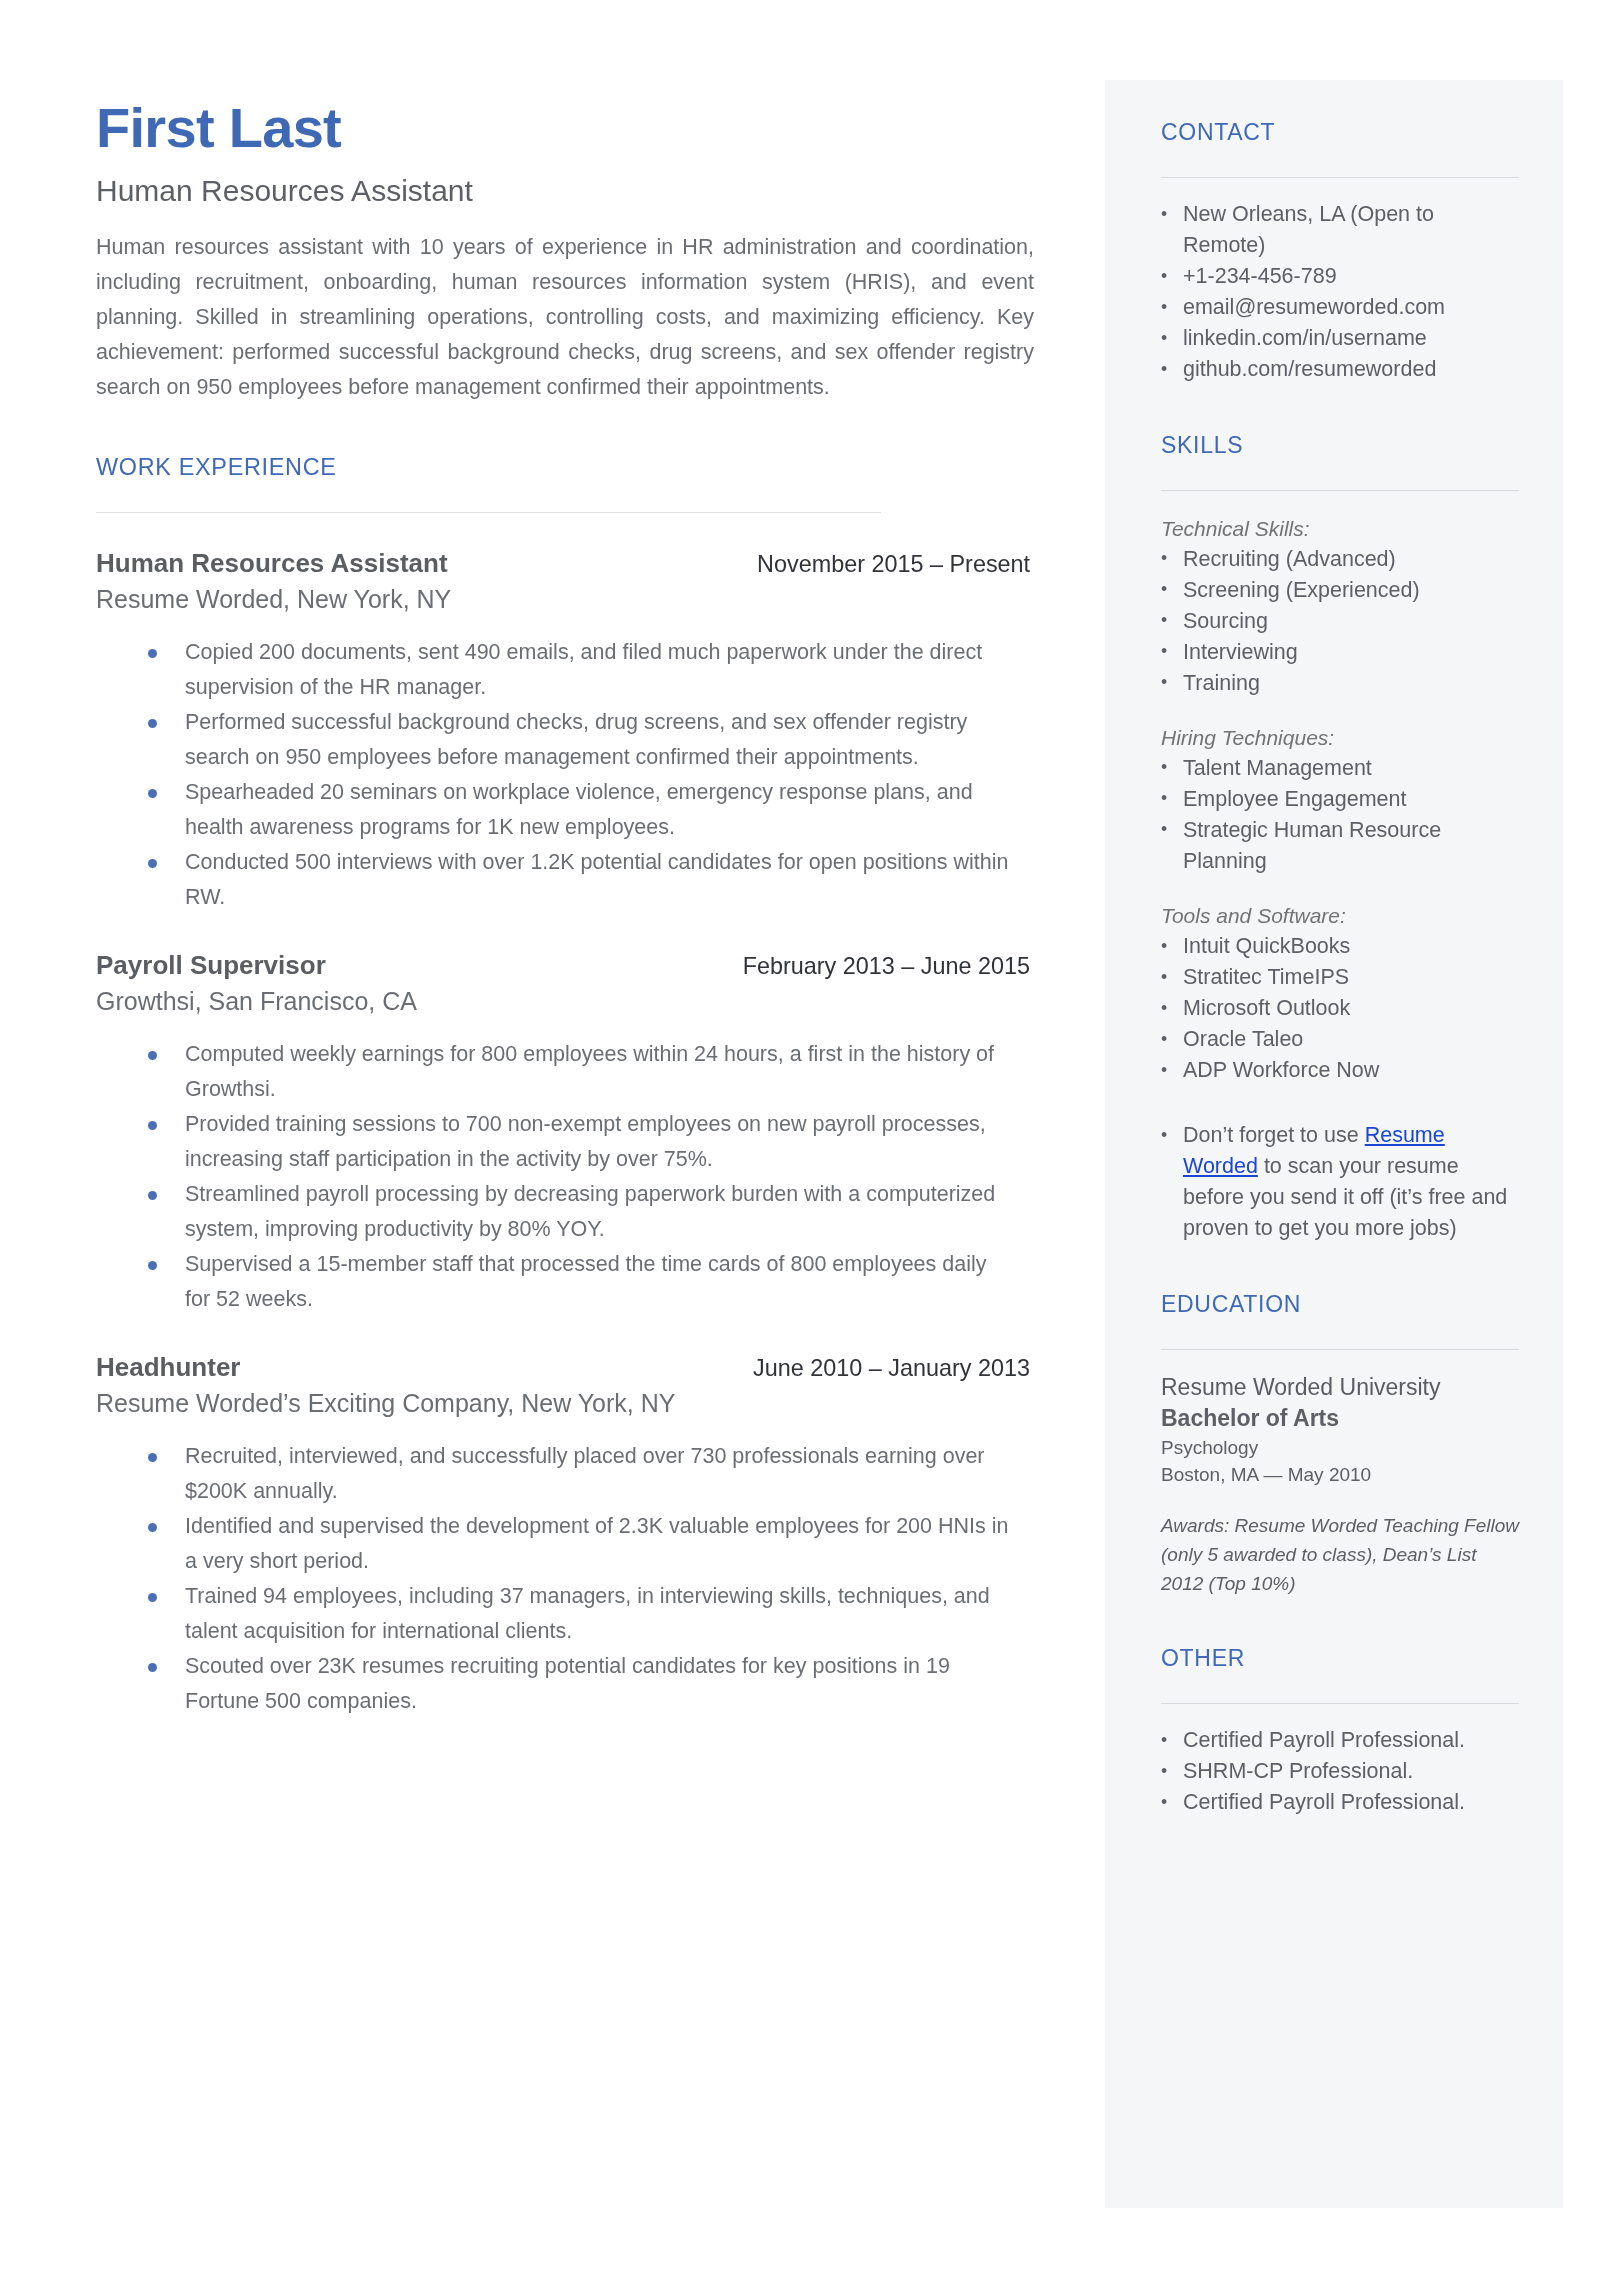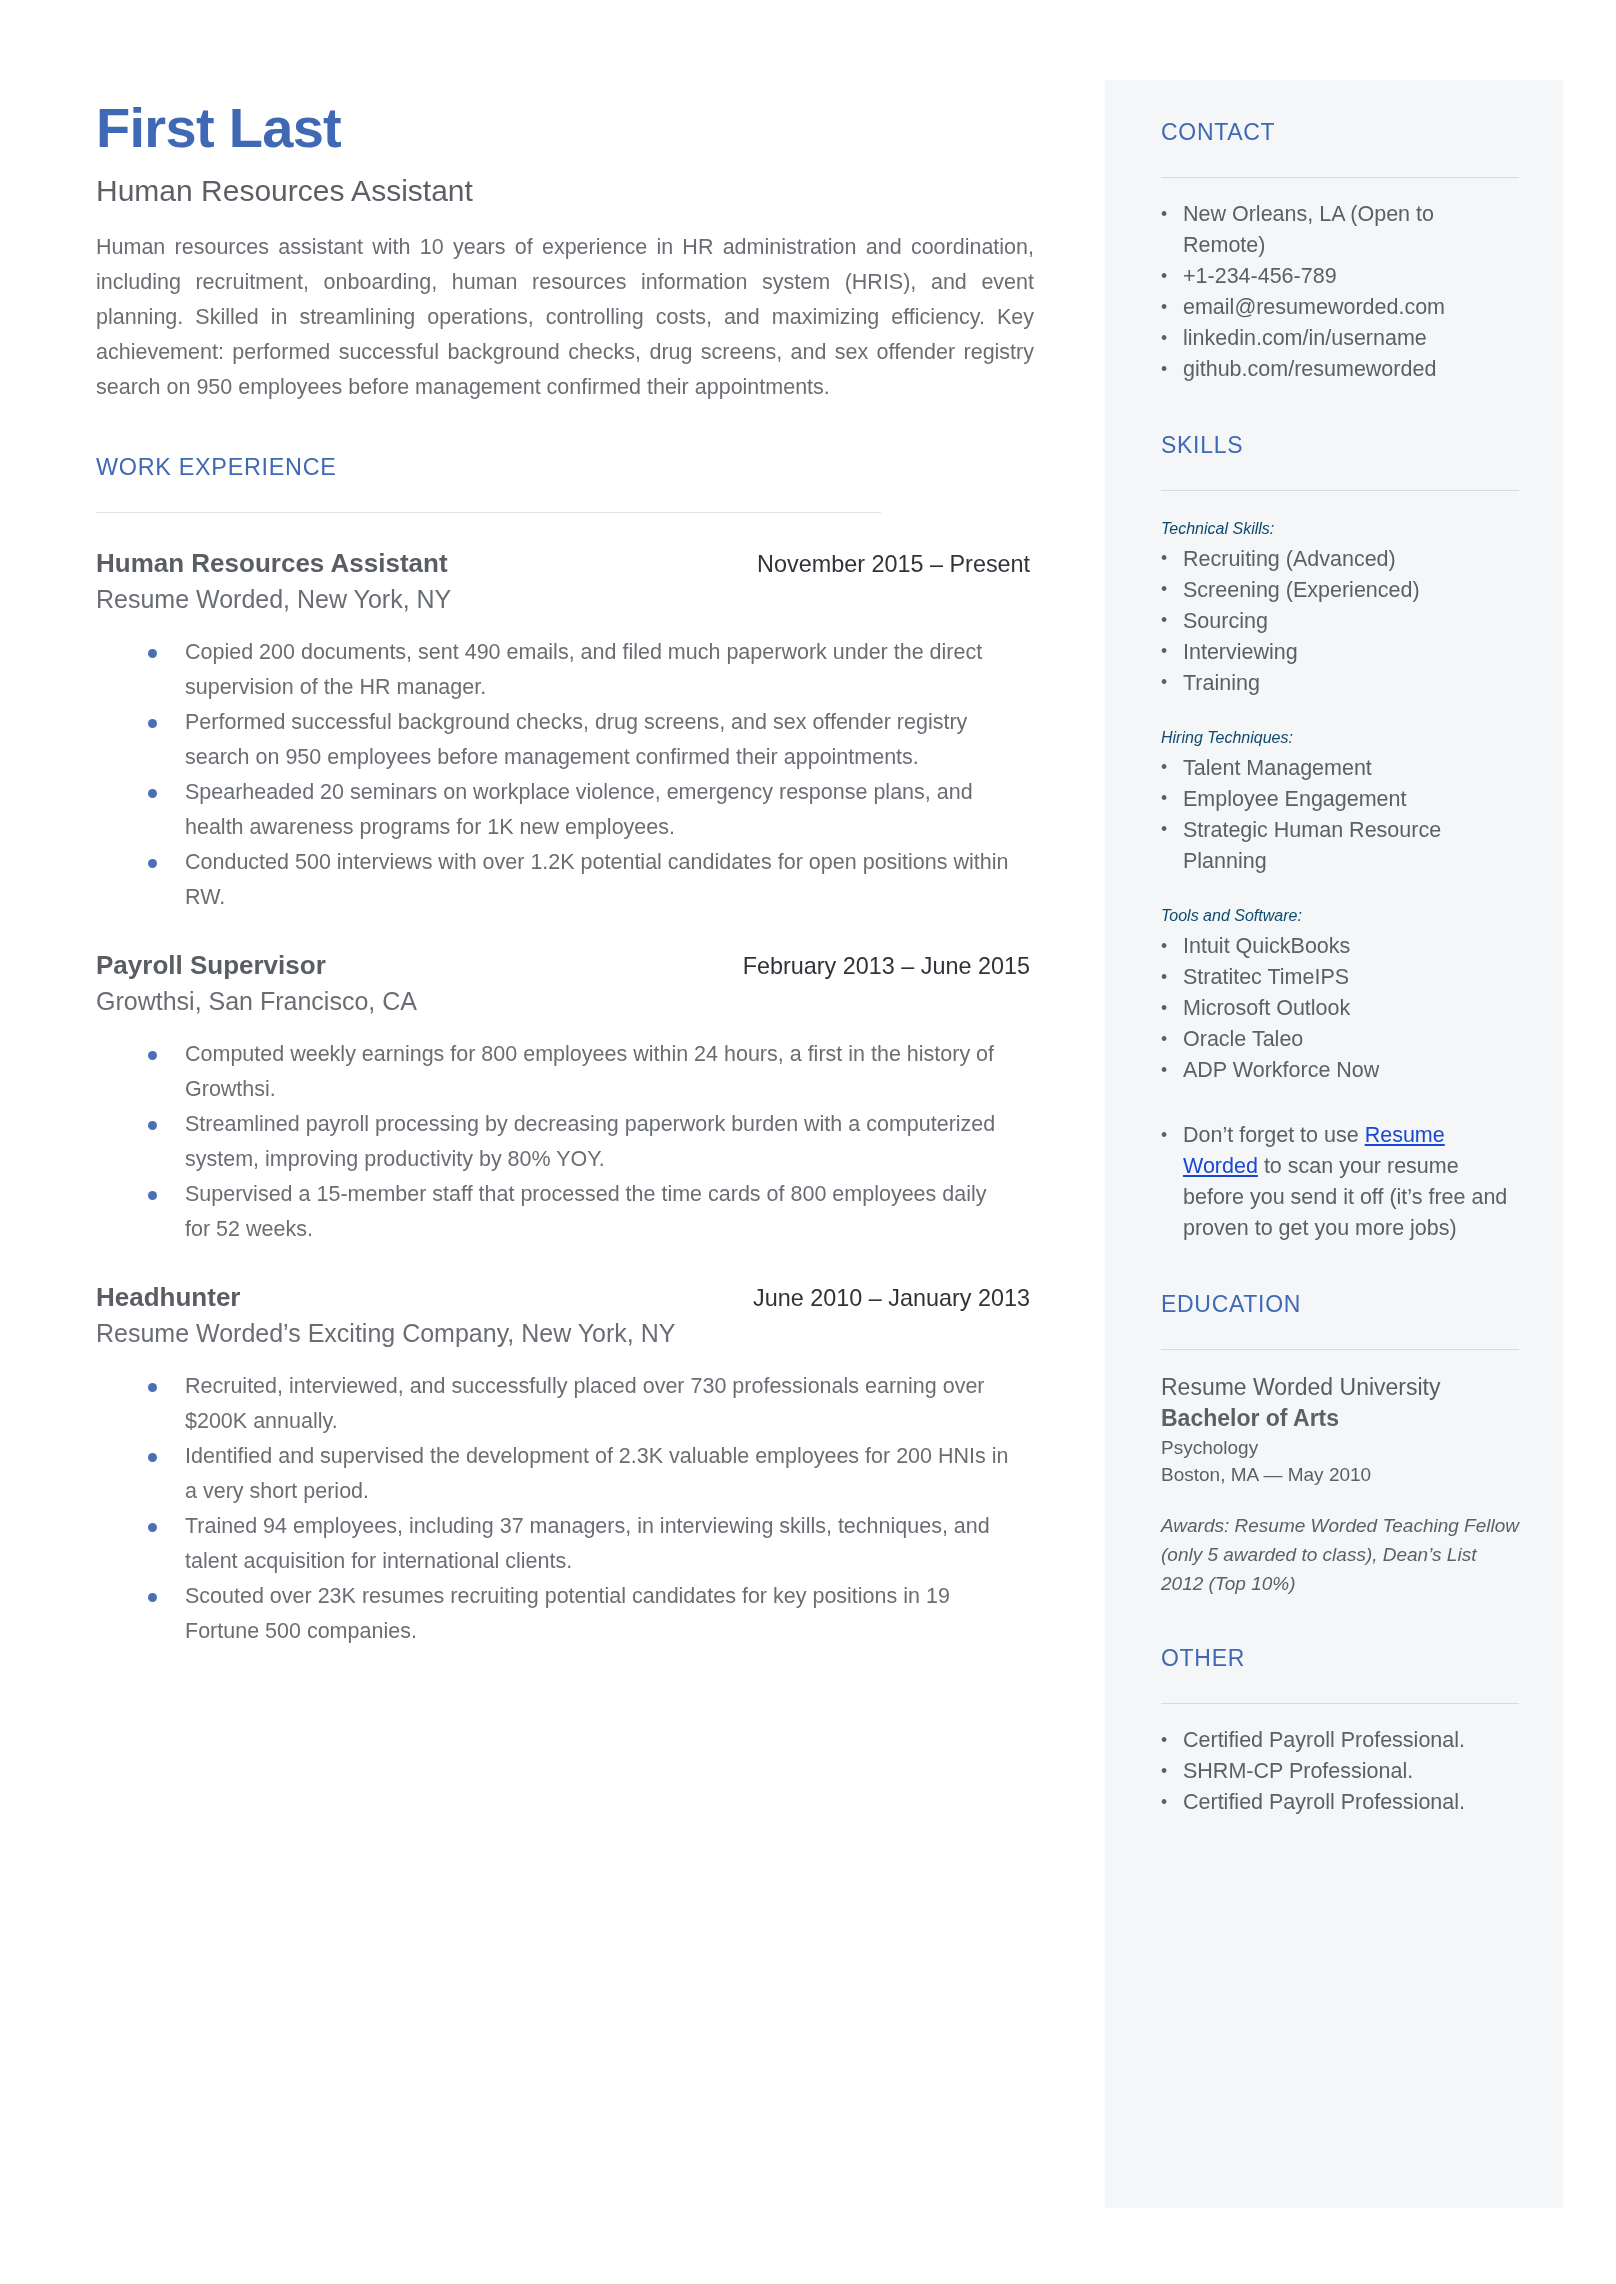--- a/index.html
+++ b/index.html
@@ -64,23 +64,23 @@
     content: "\2022";
     position: absolute;
     left: 0;
     top: -0.7px;
     font-size: 17.6px;
     color: #5c6066;
     line-height: 31px;
   }
 
   .side-sub {
-    font-size: 16px;
+    font-size: 21px;
     font-style: italic;
-    color: #0c4a6e;
+    color: #737373;
     font-weight: 300;
     line-height: 31px;
     margin-top: 0;
   }
 
   .gap-sm { height: 23.4px; }
   .gap-md { height: 34px; }
   .gap-lg { height: 47px; }
 
   .promo a.rw-link {
@@ -251,20 +251,21 @@
           </ul>
         </div>
         <div class="job">
           <div class="job-row">
             <div class="job-title">Payroll Supervisor</div>
             <div class="job-dates">February 2013 – June 2015</div>
           </div>
           <div class="job-company">Growthsi, San Francisco, CA</div>
           <ul class="bullets">
             <li class="bullet">Computed weekly earnings for 800 employees within 24 hours, a first in the history of Growthsi.</li>
+            <li class="bullet">Provided training sessions to 700 non-exempt employees on new payroll processes, increasing staff participation in the activity by over 75%.</li>
             <li class="bullet">Streamlined payroll processing by decreasing paperwork burden with a computerized system, improving productivity by 80% YOY.</li>
             <li class="bullet">Supervised a 15-member staff that processed the time cards of 800 employees daily for 52 weeks.</li>
           </ul>
         </div>
         <div class="job">
           <div class="job-row">
             <div class="job-title">Headhunter</div>
             <div class="job-dates">June 2010 – January 2013</div>
           </div>
           <div class="job-company">Resume Worded’s Exciting Company, New York, NY</div>

